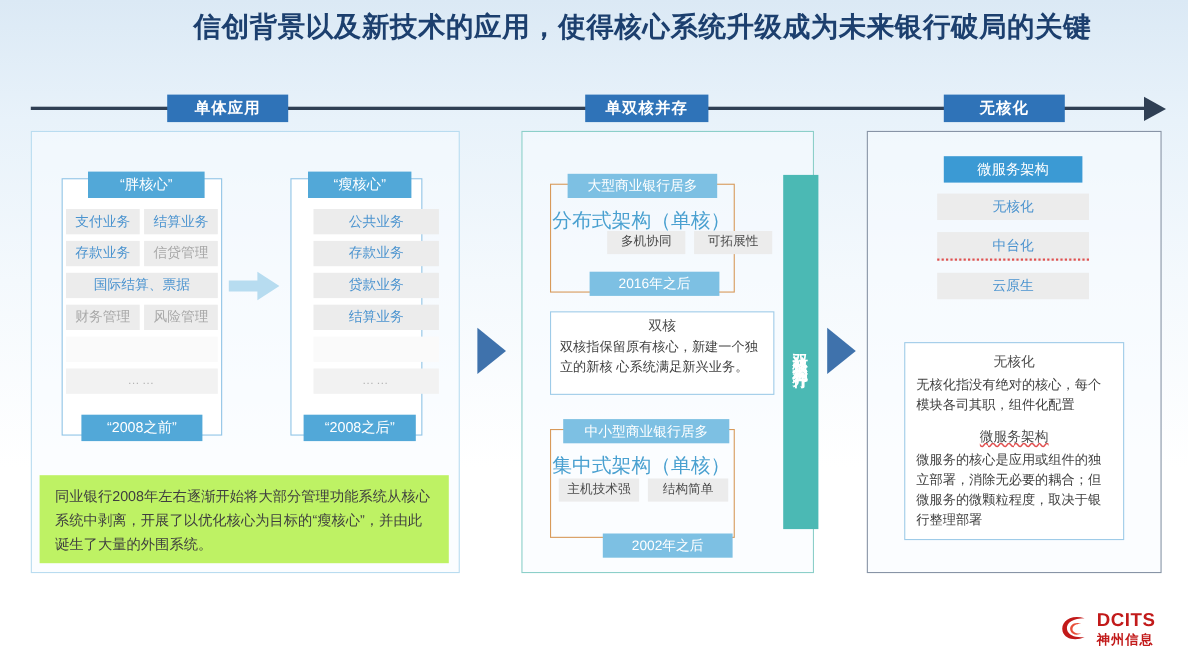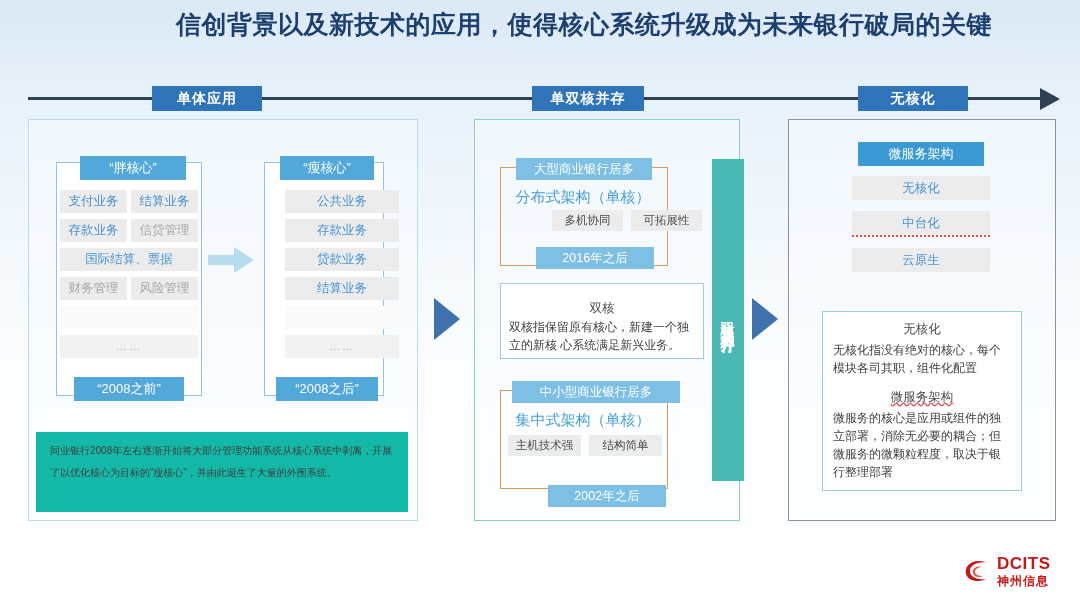--- a/index.html
+++ b/index.html
@@ -81,57 +81,57 @@
   .smallarrow .shaft{position:absolute;left:0;top:8px;width:28px;height:10px;background:#b7dcf0;}
   .smallarrow .head{
     position:absolute;left:26px;top:0;width:0;height:0;
     border-top:13px solid transparent;border-bottom:13px solid transparent;
     border-left:20px solid #b7dcf0;
   }
 
   
   .note1{
     position:absolute;left:36px;top:432px;width:372px;height:80px;
-    background:#14b8a6;
-    font-size:10px;line-height:22px;color:#3f3f3f;
+    background:#bef264;
+    font-size:13px;line-height:22px;color:#3f3f3f;
     padding:8px 14px 0 14px;box-sizing:border-box;
   }
 
   
   .obox{position:absolute;border:1px solid #d89a5a;}
   .obox.o1{left:500px;top:167px;width:166px;height:97px;}
   .obox.o2{left:500px;top:390px;width:166px;height:97px;}
 
   .cap-bl{
     position:absolute;height:22px;line-height:22px;text-align:center;
     background:#7dc0e3;color:#fff;font-size:12.5px;white-space:nowrap;
   }
   .cap-bl.t1{left:516px;top:158px;width:136px;}
-  .cap-bl.t2{left:512px;top:381px;width:168px;}
+  .cap-bl.t2{left:512px;top:381px;width:151px;}
   .cap-bl.y1{left:536px;top:247px;width:118px;}
   .cap-bl.y2{left:548px;top:485px;width:118px;}
 
   .subtitle{
-    position:absolute;text-align:center;font-size:15px;color:#49a0d0;white-space:nowrap;
+    position:absolute;text-align:center;font-size:18px;color:#49a0d0;white-space:nowrap;
   }
   .subtitle.s1{left:500px;top:188px;width:166px;}
   .subtitle.s2{left:500px;top:411px;width:166px;}
 
   .tagrow{position:absolute;display:flex;gap:8px;}
   .tagrow.r1{left:508px;top:210px;width:150px;padding-left:44px;}
   .tagrow.r2{left:508px;top:435px;width:154px;}
   .tag{
     flex:1;height:21px;line-height:21px;text-align:center;
     background:#ececec;color:#4a4a4a;font-size:11.5px;white-space:nowrap;
   }
 
   .midbox{
     position:absolute;left:500px;top:283px;width:204px;height:76px;
     border:1px solid #9ecbe8;background:#fff;box-sizing:border-box;
-    padding:16px 8px;
+    padding:4px 8px;
   }
   .midbox .mt{text-align:center;font-size:12.5px;color:#4a4a4a;margin-bottom:1px;}
   .midbox .mb{font-size:12px;line-height:18px;color:#3f3f3f;}
 
   .vbar{
     position:absolute;left:712px;top:159px;width:32px;height:322px;
     background:#4bb9b4;color:#fff;font-size:14px;font-weight:bold;
     writing-mode:vertical-rl;text-orientation:upright;
     display:flex;align-items:center;justify-content:center;letter-spacing:3px;
   }

